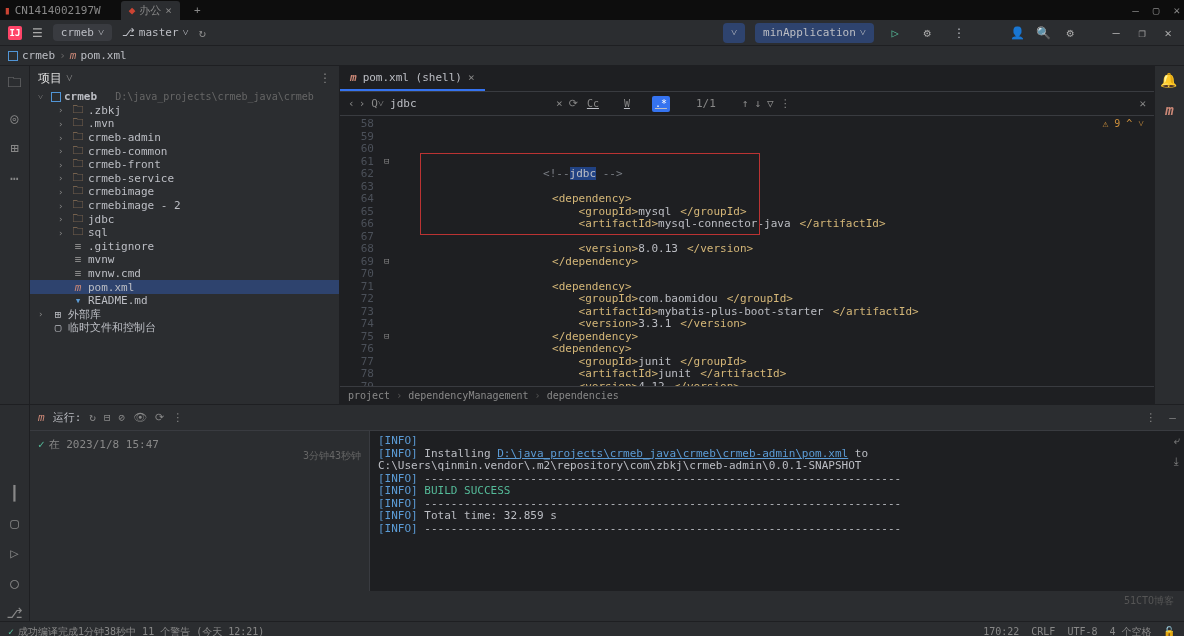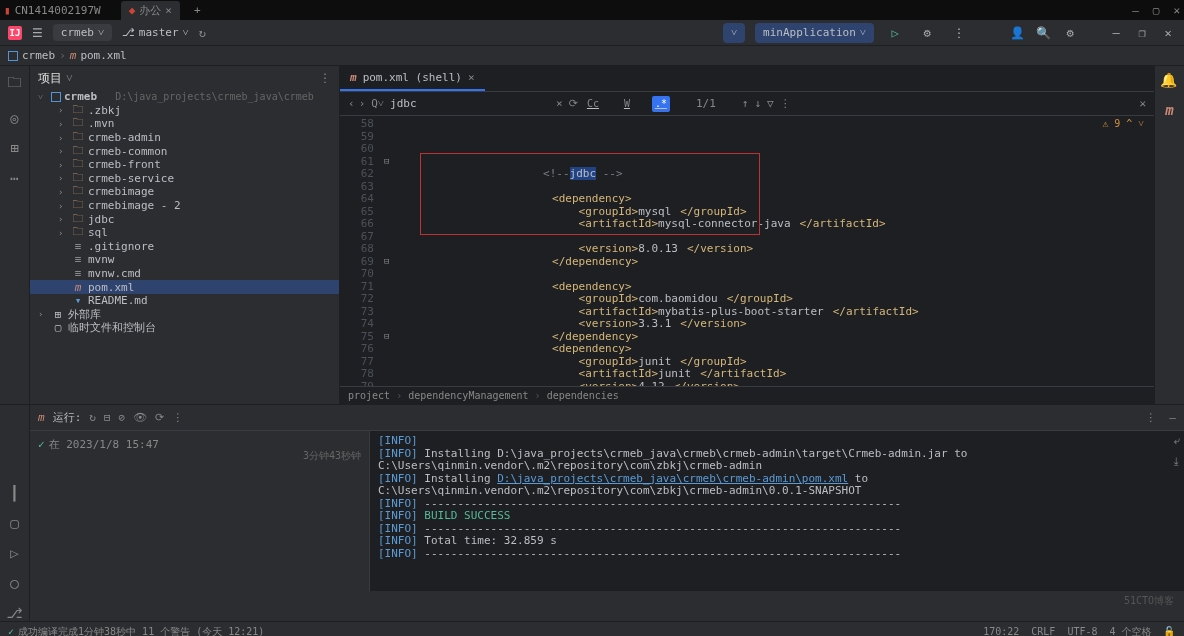--- a/index.html
+++ b/index.html
@@ -395,21 +395,20 @@
           <span style="color:#888">在 2023/1/8 15:47</span>
           <span class="time">3分钟43秒钟</span>
         </div>
       </div>
       <div class="bp-console" id="console">
         <div class="bp-side-icons">
           <span>⤶</span>
           <span>⤓</span>
         </div>
       <div><span class="info-tag">[INFO]</span></div>
-          <div><span class="info-tag">[INFO]</span> Installing D:\java_projects\crmeb_java\crmeb\crmeb-admin\target\Crmeb-admin.jar to C:\Users\qinmin.vendor\.m2\repository\com\zbkj\crmeb-admin</div>
           <div><span class="info-tag">[INFO]</span> Installing <span class="log-link">D:\java_projects\crmeb_java\crmeb\crmeb-admin\pom.xml</span> to C:\Users\qinmin.vendor\.m2\repository\com\zbkj\crmeb-admin\0.0.1-SNAPSHOT</div>
           <div><span class="info-tag">[INFO]</span> ------------------------------------------------------------------------</div>
           <div><span class="info-tag">[INFO]</span><span class="build-success"> BUILD SUCCESS</span></div>
           <div><span class="info-tag">[INFO]</span> ------------------------------------------------------------------------</div>
           <div><span class="info-tag">[INFO]</span> Total time:  32.859 s</div>
           <div><span class="info-tag">[INFO]</span> ------------------------------------------------------------------------</div>
           <div>&nbsp;</div>
         </div>
     </div>
   </div>

